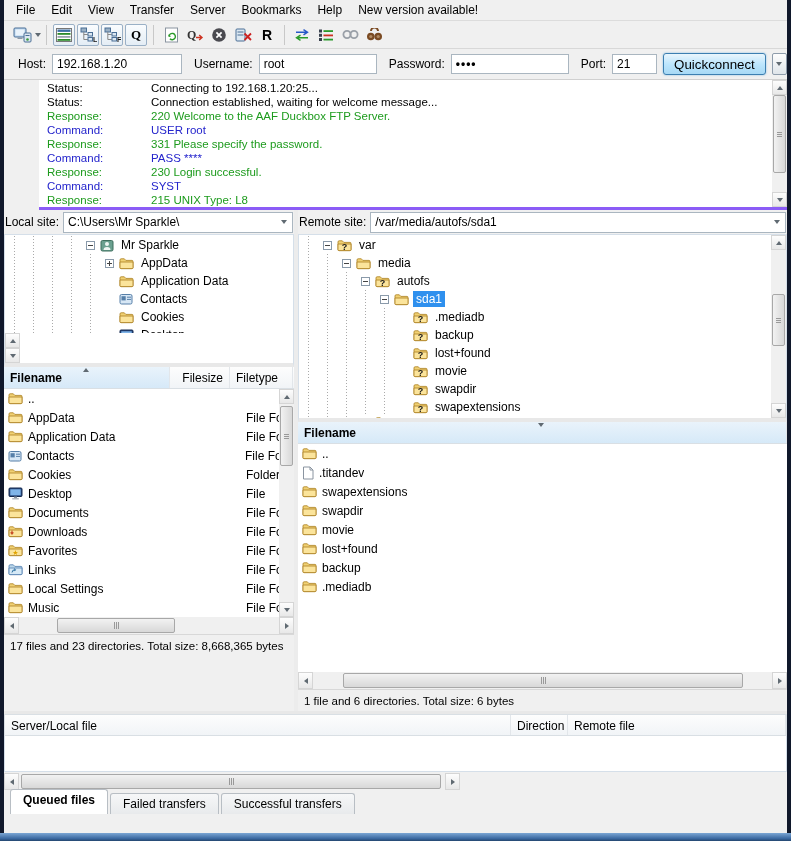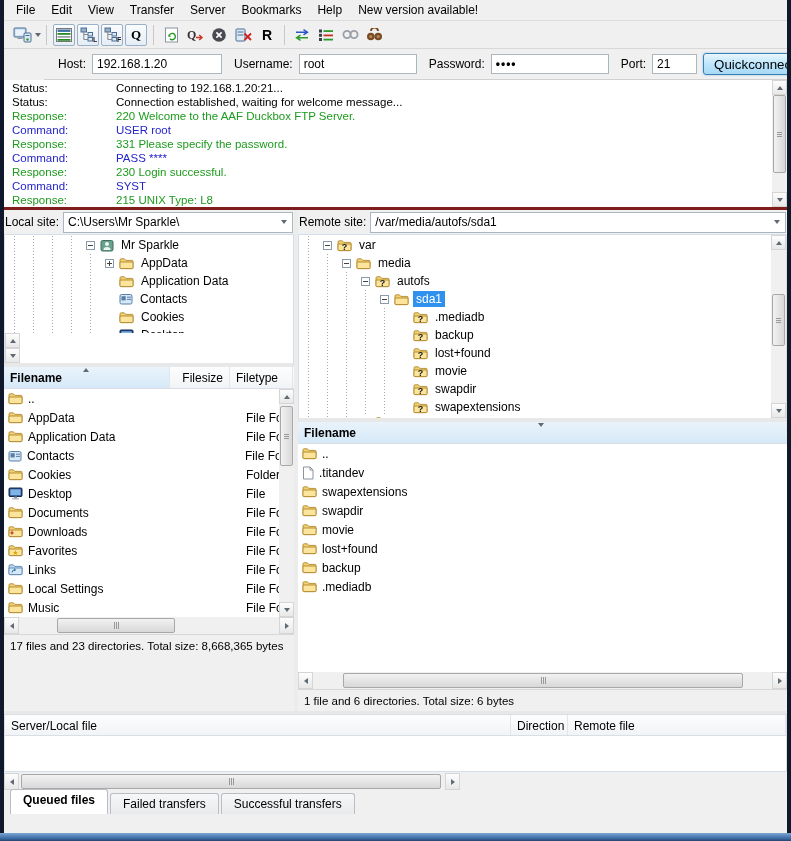--- a/index.html
+++ b/index.html
@@ -27,29 +27,29 @@
   
   .toolbar { height:28px; background:#f0f0f0; border-bottom:1px solid #d8d8d8; display:flex; align-items:center; padding-left:6px; flex:0 0 auto; }
   .tbtn { min-width:22px; height:22px; display:flex; align-items:center; justify-content:center; margin:0 1px; border:1px solid transparent; border-radius:2px; }
   .tbtn.boxed { border:1px solid #9ab0c6; background:linear-gradient(180deg,#fafcfe,#e4edf5); }
   .tsep { width:1px; height:20px; background:#c8c8c8; margin:0 5px; }
   .tcaret { font-size:8px; color:#444; margin-left:1px; }
   .tbold { font-weight:bold; font-size:14px; }
   .ticon-q { font-weight:bold; font-size:13px; font-family:"Liberation Serif",serif; }
 
   
-  .quickbar { height:31px; background:#f0f0f0; border-bottom:1px solid #d0d0d0; display:flex; align-items:center; padding-left:8px; gap:6px; flex:0 0 auto;margin-left:40px; }
+  .quickbar { height:31px; background:#f0f0f0; border-bottom:1px solid #d0d0d0; display:flex; align-items:center; padding-left:8px; gap:6px; flex:0 0 auto; }
   .quickbar label { margin-left:6px; }
   .quickbar input { height:20px; border:1px solid #aab6c0; padding:1px 4px; font-family:"Liberation Sans",sans-serif; font-size:12px; }
   .qc-host{width:130px}.qc-user{width:118px}.qc-pass{width:118px; letter-spacing:1px; font-weight:bold;}.qc-port{width:45px}
   .qc-btn { height:22px; padding:0 10px; border:1px solid #3c7fb1; border-radius:3px; background:linear-gradient(180deg,#eaf6fd,#bde6fd 50%,#a7d9f5); box-shadow:0 0 2px #7ab8e0; }
   .qc-drop { width:17px; height:22px; border:1px solid #8e9cab; border-radius:2px; background:linear-gradient(180deg,#fdfdfd,#dfe5ea); display:flex; align-items:center; justify-content:center; font-size:8px; color:#333; }
 
   
-  .logwrap { height:130px; background:#fff; border-bottom:3px solid #7f1d1d; display:flex; flex:0 0 auto; }
+  .logwrap { height:130px; background:#fff; border-bottom:3px solid #8b5cf6; display:flex; flex:0 0 auto;margin-left:35px; }
   .logpane { flex:1; overflow:hidden; padding:1px 0 0 8px; }
   .logrow { display:flex; height:14px; line-height:14px; font-size:11.5px; }
   .logtype { width:104px; flex:0 0 auto; }
   .c-status{color:#000}.c-command{color:#2424cc}.c-response{color:#1d9b1d}
 
   
   .vscroll { width:15px; flex:0 0 auto; background:#f0f0f0; display:flex; flex-direction:column; }
   .sb-btn { height:15px; flex:0 0 auto; display:flex; align-items:center; justify-content:center; background:linear-gradient(180deg,#fdfdfd,#e8e8e8); border:1px solid #d5d5d5; }
   .tri-up { width:0;height:0;border-left:3.5px solid transparent;border-right:3.5px solid transparent;border-bottom:4px solid #606a72; }
   .tri-dn { width:0;height:0;border-left:3.5px solid transparent;border-right:3.5px solid transparent;border-top:4px solid #606a72; }
@@ -277,21 +277,21 @@
       <button class="qc-btn">Quickconnect</button>
       <div class="qc-drop">
           <span class="tri-dn"></span>
         </div>
     </div>
 
     <div class="logwrap">
       <div class="logpane">
           <div class="logrow c-status">
             <span class="logtype">Status:</span>
-            <span class="logmsg">Connecting to 192.168.1.20:21...</span>
+            <span class="logmsg">Connecting to 192.168.1.20:25...</span>
           </div>
           <div class="logrow c-status">
             <span class="logtype">Status:</span>
             <span class="logmsg">Connection established, waiting for welcome message...</span>
           </div>
           <div class="logrow c-response">
             <span class="logtype">Response:</span>
             <span class="logmsg">220 Welcome to the AAF Duckbox FTP Server.</span>
           </div>
           <div class="logrow c-command">

